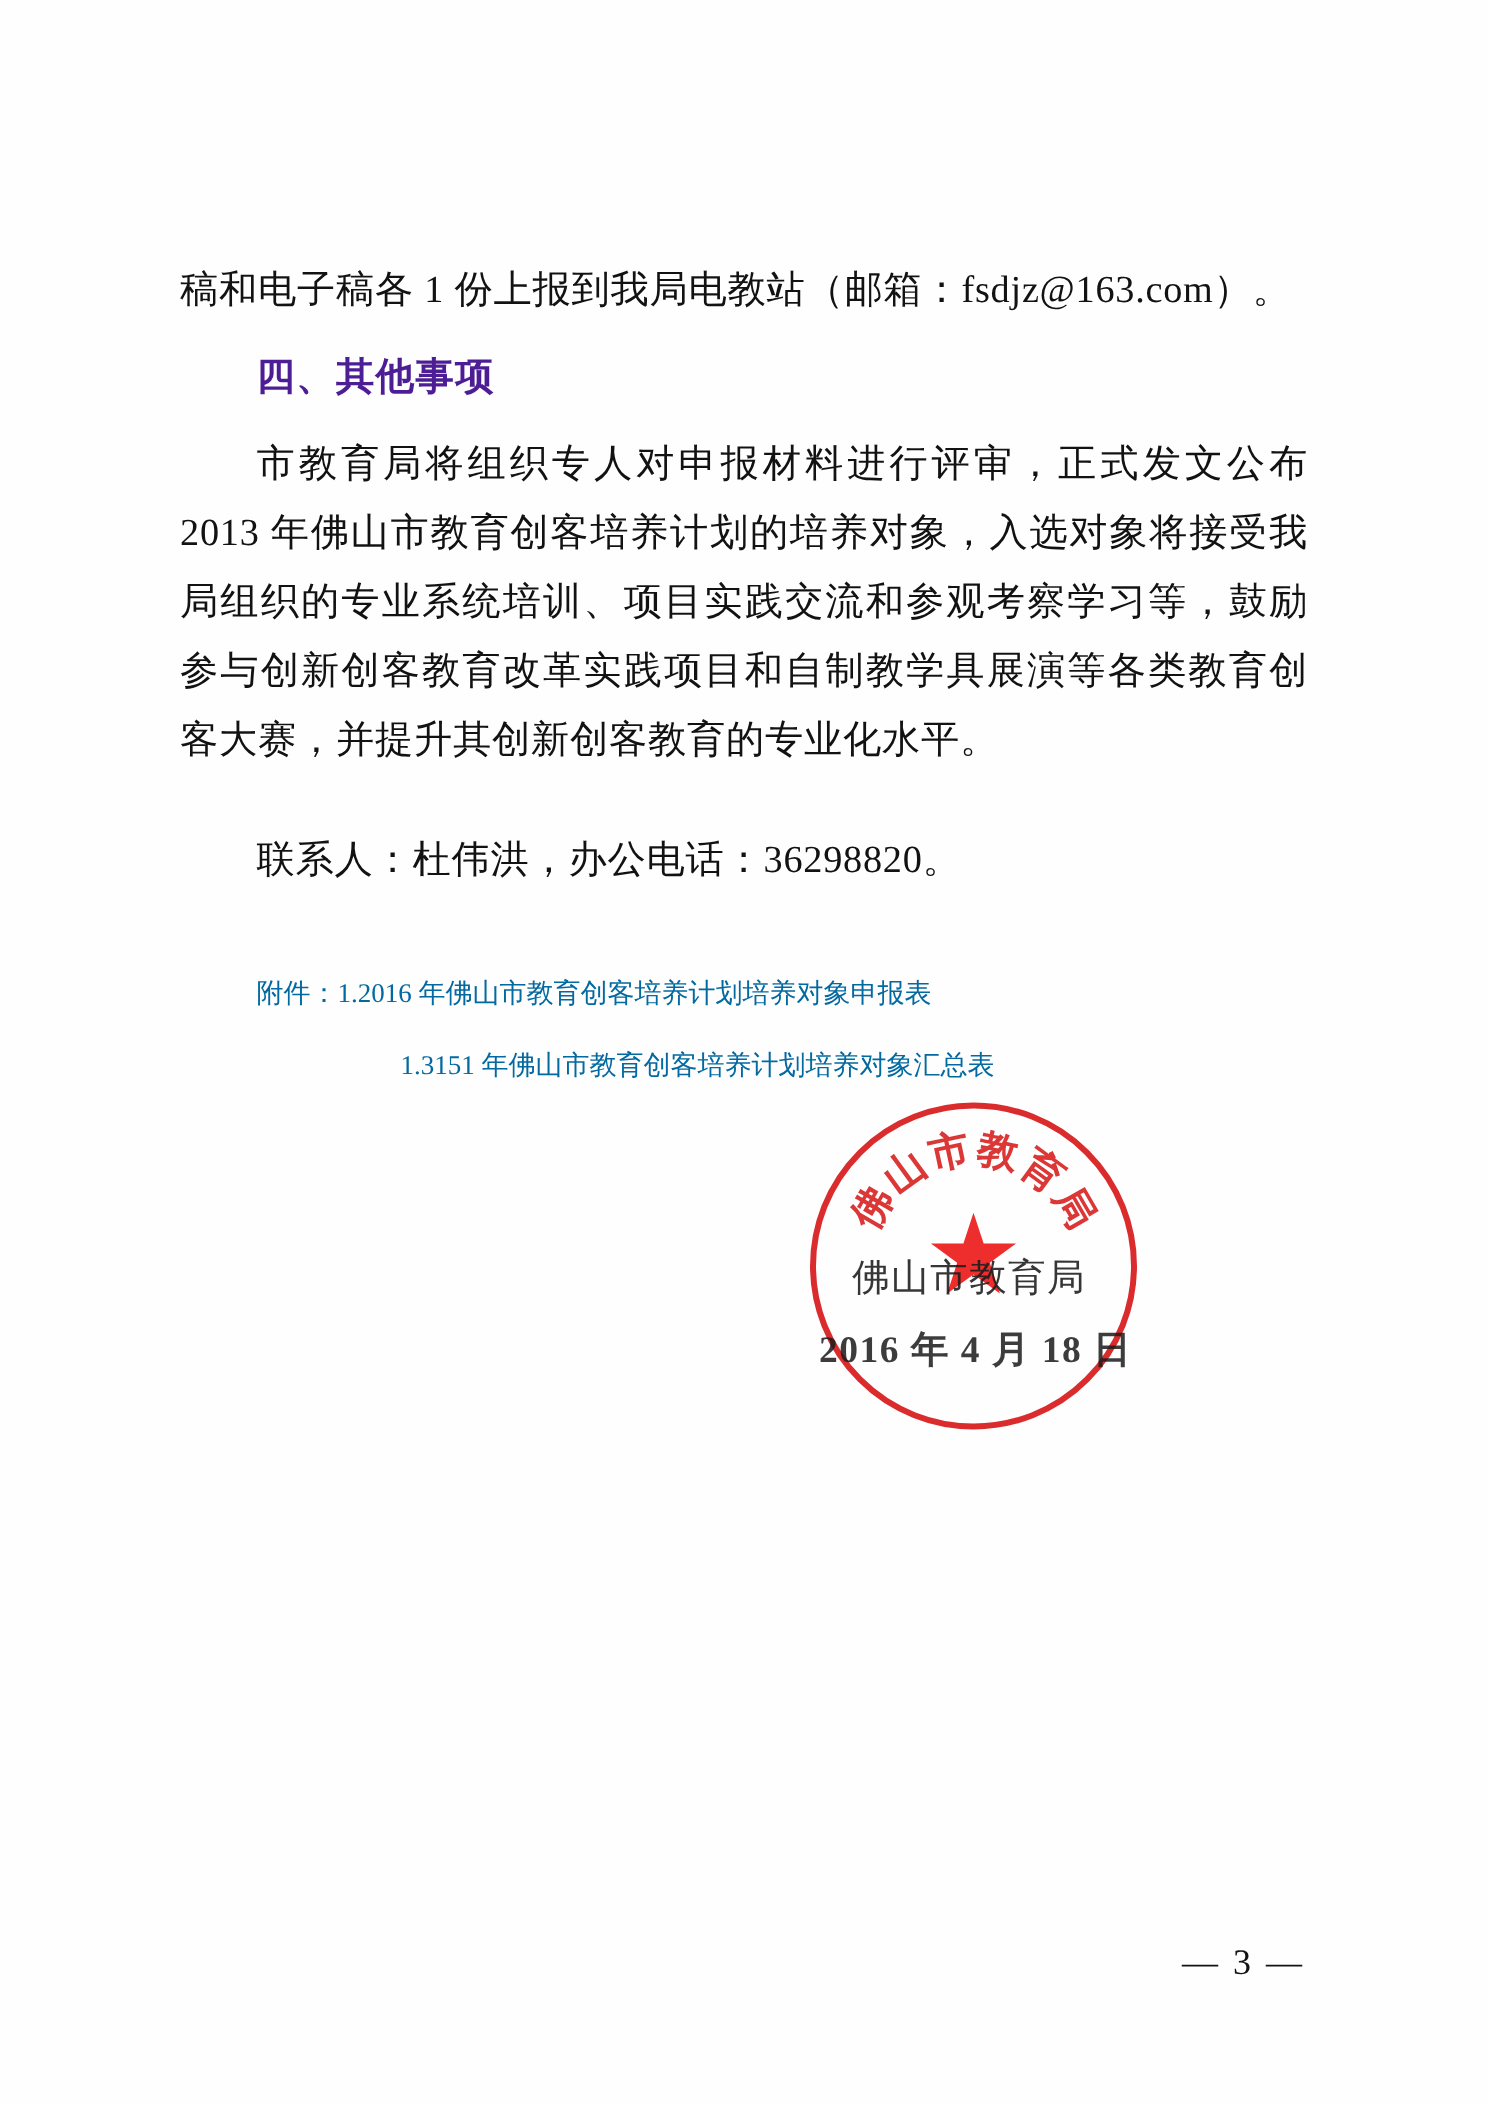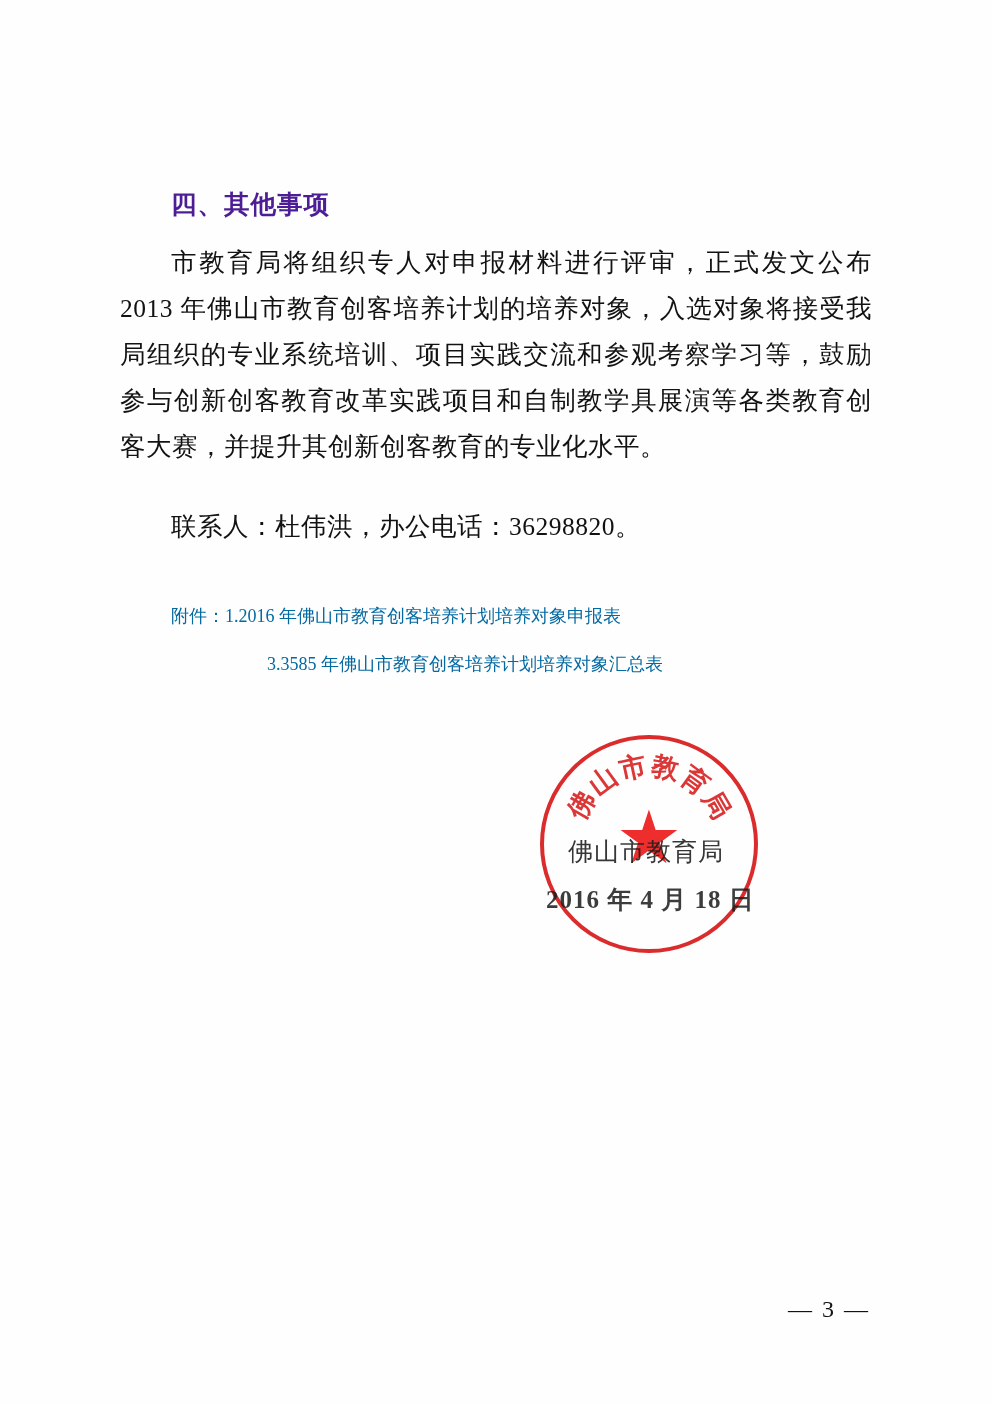--- a/index.html
+++ b/index.html
@@ -144,36 +144,37 @@
     letter-spacing: 2px;
   }
 </style>
 </head>
 <body>
 
 <div class="page">
 
   <div class="doc-body">
 
+    <p class="para">稿和电子稿各 1 份上报到我局电教站（邮箱：fsdjz@163.com）。</p>
 
     <div class="spacer-sm"></div>
 
     <p class="heading">四、其他事项</p>
 
     <div class="spacer-sm"></div>
 
     <p class="para indent">市教育局将组织专人对申报材料进行评审，正式发文公布 2013 年佛山市教育创客培养计划的培养对象，入选对象将接受我局组织的专业系统培训、项目实践交流和参观考察学习等，鼓励参与创新创客教育改革实践项目和自制教学具展演等各类教育创客大赛，并提升其创新创客教育的专业化水平。</p>
 
     <div class="spacer-md"></div>
 
     <p class="para indent">联系人：杜伟洪，办公电话：36298820。</p>
 
     <div class="attach-block">
       <p class="attach-line">附件：1.2016 年佛山市教育创客培养计划培养对象申报表</p>
-      <p class="attach-line second">3.3585 年佛山市教育创客培养计划培养对象汇总表</p>
+      <p class="attach-line second">1.3151 年佛山市教育创客培养计划培养对象汇总表</p>
     </div>
 
   </div>
 
   <div class="seal-area">
     <div class="seal-ring"></div>
     <div class="seal-arc-text" id="sealArc">
         <span style="transform: translate(-67.55px, -39px) rotate(-60deg) translate(-50%, -50%);">佛</span>
         <span style="transform: translate(-45.8472px, -63.1033px) rotate(-36deg) translate(-50%, -50%);">山</span>
         <span style="transform: translate(-16.2171px, -76.2955px) rotate(-12deg) translate(-50%, -50%);">市</span>

